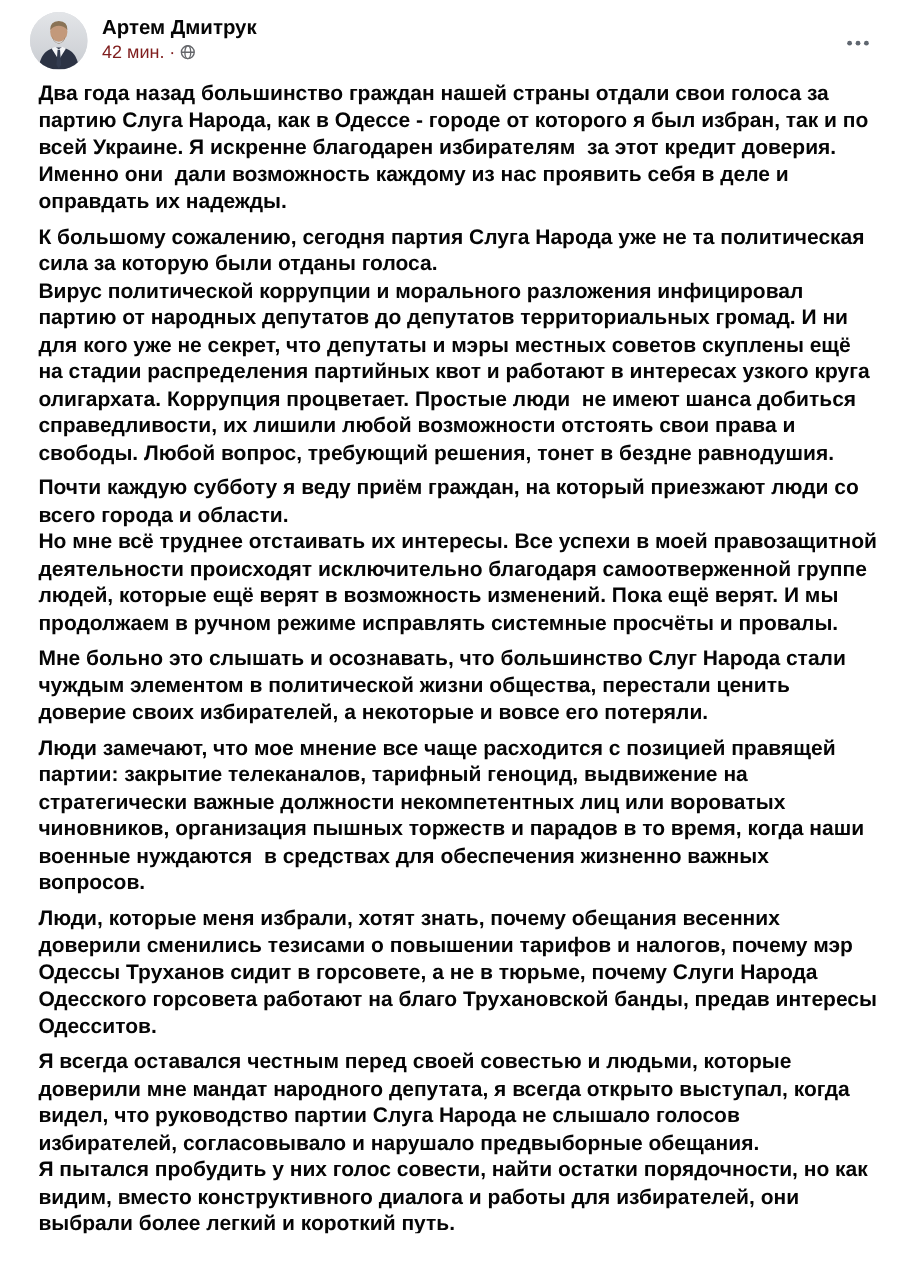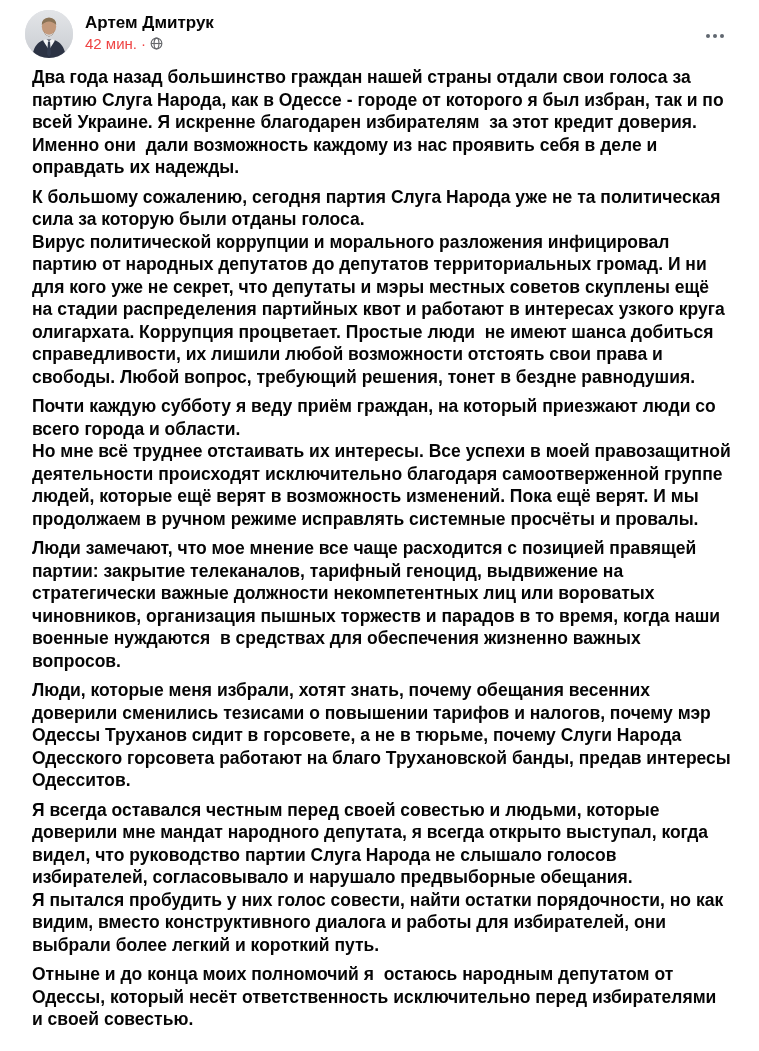--- a/index.html
+++ b/index.html
@@ -41,21 +41,21 @@
   .author-name {
     font-size: 17px;
     font-weight: 700;
     color: #050505;
     line-height: 21px;
     cursor: pointer;
   }
   .post-meta {
     margin-top: 1px;
     font-size: 15px;
-    color: #ef4444;
+    color: #7f1d1d;
     line-height: 19px;
     display: flex;
     align-items: center;
   }
   .meta-sep { margin: 0 4px; }
   .globe { display: inline-flex; align-items: center; }
   .more-button {
     position: absolute;
     right: 2px;
     top: 14px;
@@ -145,20 +145,21 @@
     </div>
 
   </div>
 
   <div class="post-body">
     <p class="para">Два года назад большинство граждан нашей страны отдали свои голоса за партию Слуга Народа, как в Одессе - городе от которого я был избран, так и по всей Украине. Я искренне благодарен избирателям  за этот кредит доверия. Именно они  дали возможность каждому из нас проявить себя в деле и оправдать их надежды.</p>
     <p class="para">К большому сожалению, сегодня партия Слуга Народа уже не та политическая сила за которую были отданы голоса.
 Вирус политической коррупции и морального разложения инфицировал партию от народных депутатов до депутатов территориальных громад. И ни для кого уже не секрет, что депутаты и мэры местных советов скуплены ещё на стадии распределения партийных квот и работают в интересах узкого круга олигархата. Коррупция процветает. Простые люди  не имеют шанса добиться справедливости, их лишили любой возможности отстоять свои права и свободы. Любой вопрос, требующий решения, тонет в бездне равнодушия.</p>
     <p class="para">Почти каждую субботу я веду приём граждан, на который приезжают люди со всего города и области.
 Но мне всё труднее отстаивать их интересы. Все успехи в моей правозащитной деятельности происходят исключительно благодаря самоотверженной группе людей, которые ещё верят в возможность изменений. Пока ещё верят. И мы продолжаем в ручном режиме исправлять системные просчёты и провалы.</p>
+    <p class="para">Мне больно это слышать и осознавать, что большинство Слуг Народа стали чуждым элементом в политической жизни общества, перестали ценить доверие своих избирателей, а некоторые и вовсе его потеряли.</p>
     <p class="para">Люди замечают, что мое мнение все чаще расходится с позицией правящей партии: закрытие телеканалов, тарифный геноцид, выдвижение на стратегически важные должности некомпетентных лиц или вороватых чиновников, организация пышных торжеств и парадов в то время, когда наши военные нуждаются  в средствах для обеспечения жизненно важных вопросов.</p>
     <p class="para">Люди, которые меня избрали, хотят знать, почему обещания весенних доверили сменились тезисами о повышении тарифов и налогов, почему мэр Одессы Труханов сидит в горсовете, а не в тюрьме, почему Слуги Народа Одесского горсовета работают на благо Трухановской банды, предав интересы Одесситов.</p>
     <p class="para">Я всегда оставался честным перед своей совестью и людьми, которые доверили мне мандат народного депутата, я всегда открыто выступал, когда видел, что руководство партии Слуга Народа не слышало голосов избирателей, согласовывало и нарушало предвыборные обещания.
 Я пытался пробудить у них голос совести, найти остатки порядочности, но как видим, вместо конструктивного диалога и работы для избирателей, они выбрали более легкий и короткий путь.</p>
     <p class="para">Отныне и до конца моих полномочий я  остаюсь народным депутатом от Одессы, который несёт ответственность исключительно перед избирателями и своей совестью.</p>
   </div>
 
   <div class="bottom-divider"></div>
 
 </div>

